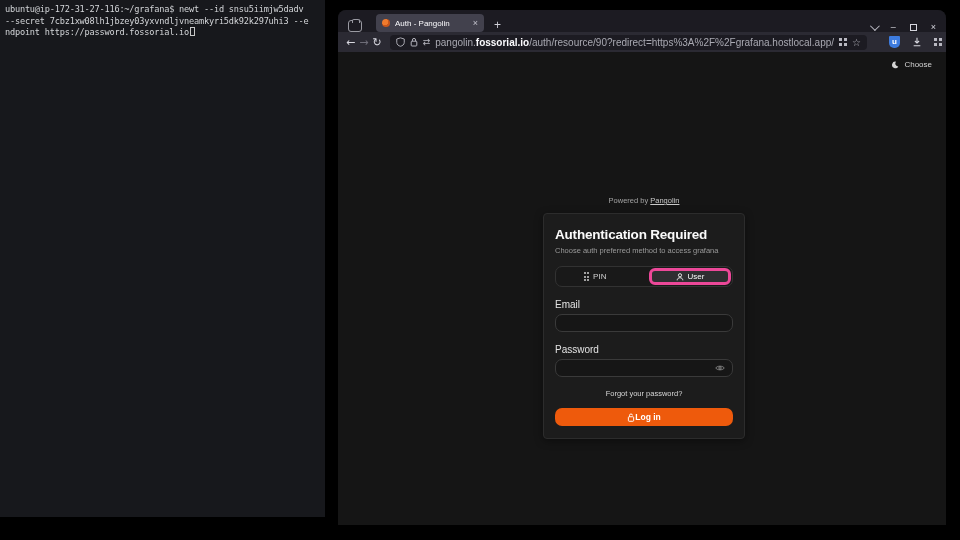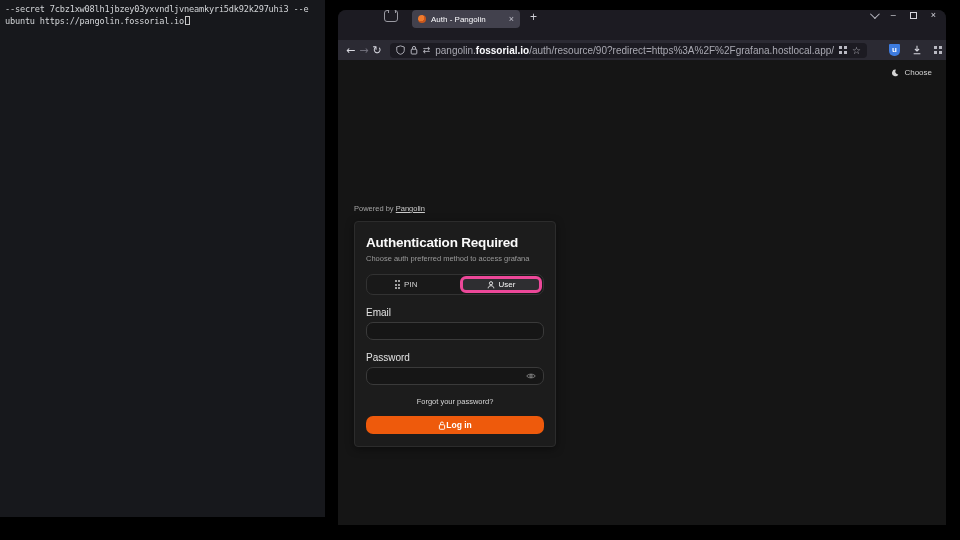--- a/index.html
+++ b/index.html
@@ -11,21 +11,21 @@
     background:#17181c; padding:4px 5px; }
   .tline { font-family:"DejaVu Sans Mono",monospace; font-size:8.6px; line-height:11.5px;
     color:#d3d5d8; white-space:pre; letter-spacing:-0.2px; }
   .cursor { display:inline-block; width:5px; height:9px; border:1px solid #c8c8c8;
     vertical-align:-1px; margin-left:1px; }
 
   
   .browser { position:absolute; left:338px; top:10px; width:608px; height:515px;
     border-radius:8px 8px 0 0; overflow:hidden; background:#141414; }
 
-  .tabbar { height:30px; background:#1c1b22; display:flex; align-items:flex-start; color:#cfcfd8;padding-left:36px; }
+  .tabbar { height:22px; background:#1c1b22; display:flex; align-items:flex-end; color:#cfcfd8; }
   .ffview { width:14px; height:12px; border:1px solid #9a9aa2; border-radius:3px; margin-left:10px; position:relative; }
   .ffview::after { content:""; position:absolute; left:3px; top:-2px; width:6px; height:3px;
     border:1px solid #9a9aa2; border-bottom:none; border-radius:2px 2px 0 0; background:#1c1b22; }
   .tab { display:flex; align-items:center; gap:5px; background:#42414d; border-radius:4px;
     height:18px; width:108px; margin-left:14px; padding:0 6px; font-size:8px; color:#fbfbfe; }
   .favicon { width:8px; height:8px; border-radius:50%;
     background:radial-gradient(circle at 35% 35%, #f07b2d 0 45%, #c8561b 46% 100%); flex:none; }
   .tab-title { flex:1; white-space:nowrap; overflow:hidden; }
   .tab-close { font-size:9px; color:#c2c2cc; cursor:default; }
   .newtab { font-size:12px; color:#d0d0d8; margin-left:10px; }
@@ -53,22 +53,22 @@
   .tool-icons { display:flex; align-items:center; gap:12px; margin-left:18px; }
   .ublock { width:11px; height:12px; background:#3d7bde; border-radius:1px 1px 5px 5px;
     color:#fff; font-size:8px; font-weight:bold; text-align:center; line-height:12px; }
   .menu { font-size:10px; font-family:"DejaVu Sans",sans-serif; }
 
   .content { position:relative; height:473px; background:#151515; }
 
   .theme-toggle { position:absolute; top:8px; right:14px; display:flex; align-items:center;
     gap:5px; color:#d4d4d4; font-size:8px; }
 
-  .auth { position:absolute; top:144px; left:16px; right:0; display:flex; flex-direction:column;
-    align-items:flex-start; }
+  .auth { position:absolute; top:144px; left:4px; right:0; display:flex; flex-direction:column;
+    align-items:center; }
   .powered { font-size:7.5px; color:#a3a3a3; margin-bottom:8px; }
   .powered a { color:#c9c9c9; text-decoration:underline; }
 
   .card { width:202px; background:#1c1c1c; border:1px solid #2c2c2c; border-radius:4px;
     padding:13px 11px 12px; box-shadow:0 2px 8px rgba(0,0,0,.4); }
   .card h1 { font-size:13.5px; color:#fafafa; letter-spacing:-0.2px; }
   .card .sub { font-size:7.5px; color:#9a9a9a; margin-top:4px; }
 
   .seg-group { margin-top:11px; display:flex; border:1px solid #323232; border-radius:7px;
     padding:1px; background:#191919;gap:16px; }
@@ -87,22 +87,23 @@
 
   .login-btn { margin-top:10px; width:100%; height:18px; border:none; border-radius:7px;
     background:#ee5a0c; color:#fff; font-size:8.5px; font-weight:bold; display:flex;
     align-items:center; justify-content:center; cursor:pointer;
     font-family:"Liberation Sans",sans-serif; }
 </style>
 </head>
 <body>
 
 <div class="terminal">
+  <div class="tline"><span>ubuntu@ip-172-31-27-116:~/grafana$ newt --id snsu5iimjw5dadv</span></div>
   <div class="tline"><span>--secret 7cbz1xw08lh1jbzey03yxvndljvneamkyri5dk92k297uhi3 --e</span></div>
-  <div class="tline"><span>ubuntu https://pangolin.fossorial.io</span><span class="cursor"></span></div>
+  <div class="tline"><span>ndpoint https://password.fossorial.io</span><span class="cursor"></span></div>
 </div>
 
 <div class="browser">
 
   <div class="tabbar">
     <div class="ffview"></div>
     <div class="tab">
       <span class="favicon"></span>
       <span class="tab-title">Auth - Pangolin</span>
       <span class="tab-close">×</span>

